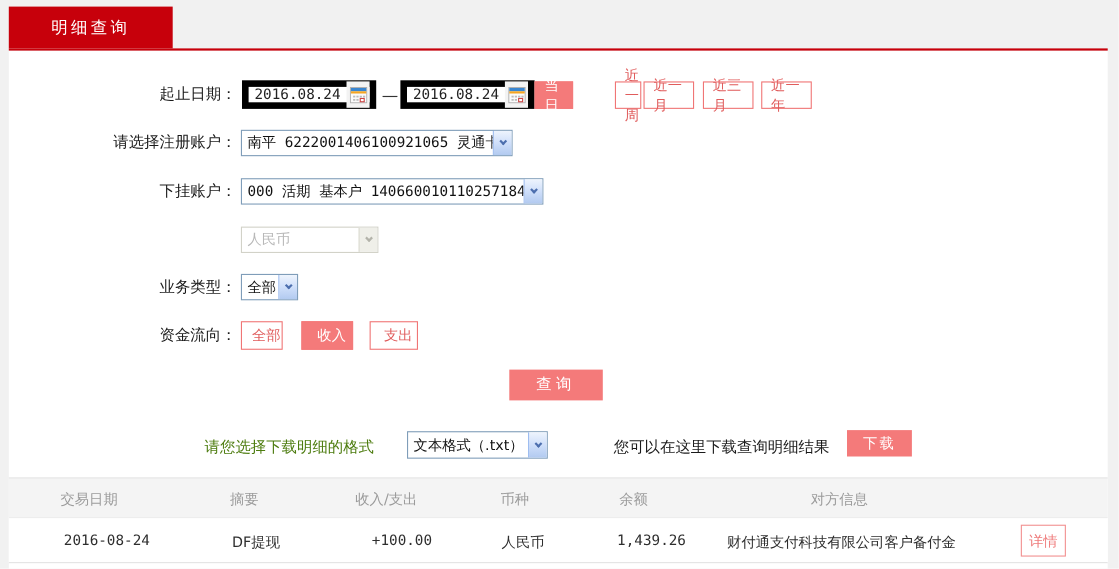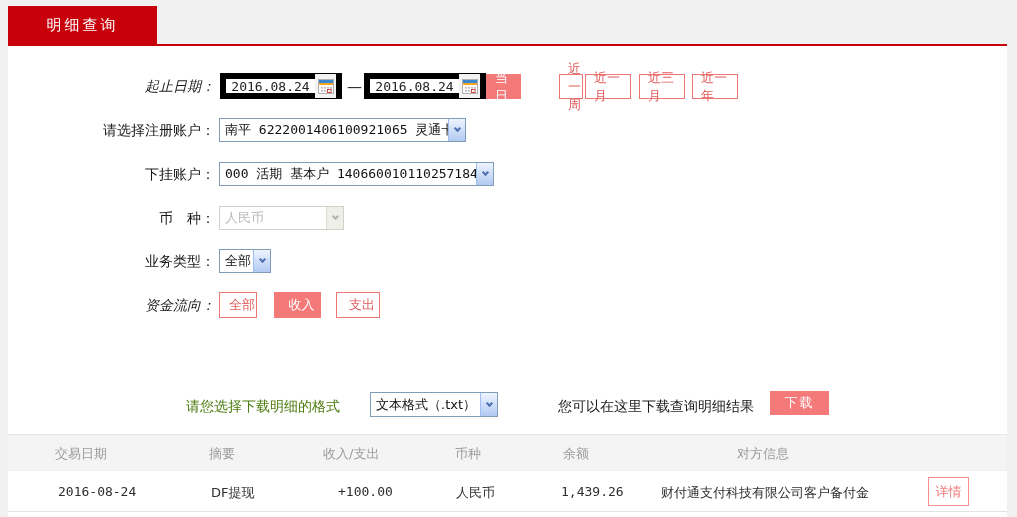--- a/index.html
+++ b/index.html
@@ -16,21 +16,21 @@
   .tab {
     position:absolute; left:8px; top:6px; width:149px; height:38px;
     background:#c7000b; color:#fff; font-size:15px; letter-spacing:3px;
     display:flex; align-items:center; justify-content:center; cursor:pointer;
   }
   .tab-line { position:absolute; left:8px; top:44px; width:999px; height:2px; background:#c7000b; }
   .panel { position:absolute; left:8px; top:46px; width:999px; height:471px; background:#fff; }
 
   
   .flabel { position:absolute; left:0; width:215px; text-align:right; font-size:14px; color:#1a1a1a; }
-  .lh26 { line-height:26px;font-style:italic; } .lh24 { line-height:24px; }
+  .lh26 { line-height:26px; } .lh24 { line-height:24px; }
 
   
   .date-input {
     position:absolute; top:73px; width:122px; height:26px;
     border:6px solid #000000; background:#fff; display:flex; align-items:center; cursor:text;
   }
   .date-text { flex:1; text-align:center; font-family:"DejaVu Sans Mono", monospace; font-size:13px; color:#222; }
   .cal-btn { width:21px; height:24px; background:#f3f3f3; display:flex; align-items:center; justify-content:center; cursor:pointer; }
   .dash { position:absolute; left:347px; top:78px; font-size:15px; color:#333; }
 
@@ -162,41 +162,41 @@
   </div>
 
   <div class="flabel lh24" style="top:162px">下挂账户：</div>
   <div class="xpselect" style="left:219px; top:162px; width:275px">
     <span class="val">000 活期 基本户 1406600101102571848</span>
     <span class="arrow">
         <span class="chev"></span>
       </span>
   </div>
 
-  <div class="flabel lh24" style="top:206px">币　种：</div>
   <div class="xpselect disabled" style="left:219px; top:206px; width:125px">
     <span class="val">人民币</span>
     <span class="arrow">
         <span class="chev"></span>
       </span>
   </div>
 
   <div class="flabel lh24" style="top:249px">业务类型：</div>
   <div class="xpselect" style="left:219px; top:249px; width:52px">
     <span class="val">全部</span>
     <span class="arrow">
         <span class="chev"></span>
       </span>
   </div>
 
   <div class="flabel lh26" style="top:292px">资金流向：</div>
   <div class="qbtn flow-btn" style="left:219px; width:38px">全部</div>
   <div class="qbtn flow-btn active" style="left:274px; width:47px">收入</div>
   <div class="qbtn flow-btn" style="left:336px; width:44px">支出</div>
 
+  <div class="query-btn">查询</div>
 
   <div class="dl-label">请您选择下载明细的格式</div>
   <div class="xpselect" style="left:370px; top:392px; width:128px; height:25px">
     <span class="val" style="font-family:'DejaVu Sans',sans-serif">文本格式（.txt）</span>
     <span class="arrow">
         <span class="chev"></span>
       </span>
   </div>
   <div class="dl-hint">您可以在这里下载查询明细结果</div>
   <div class="dl-btn">下载</div>

